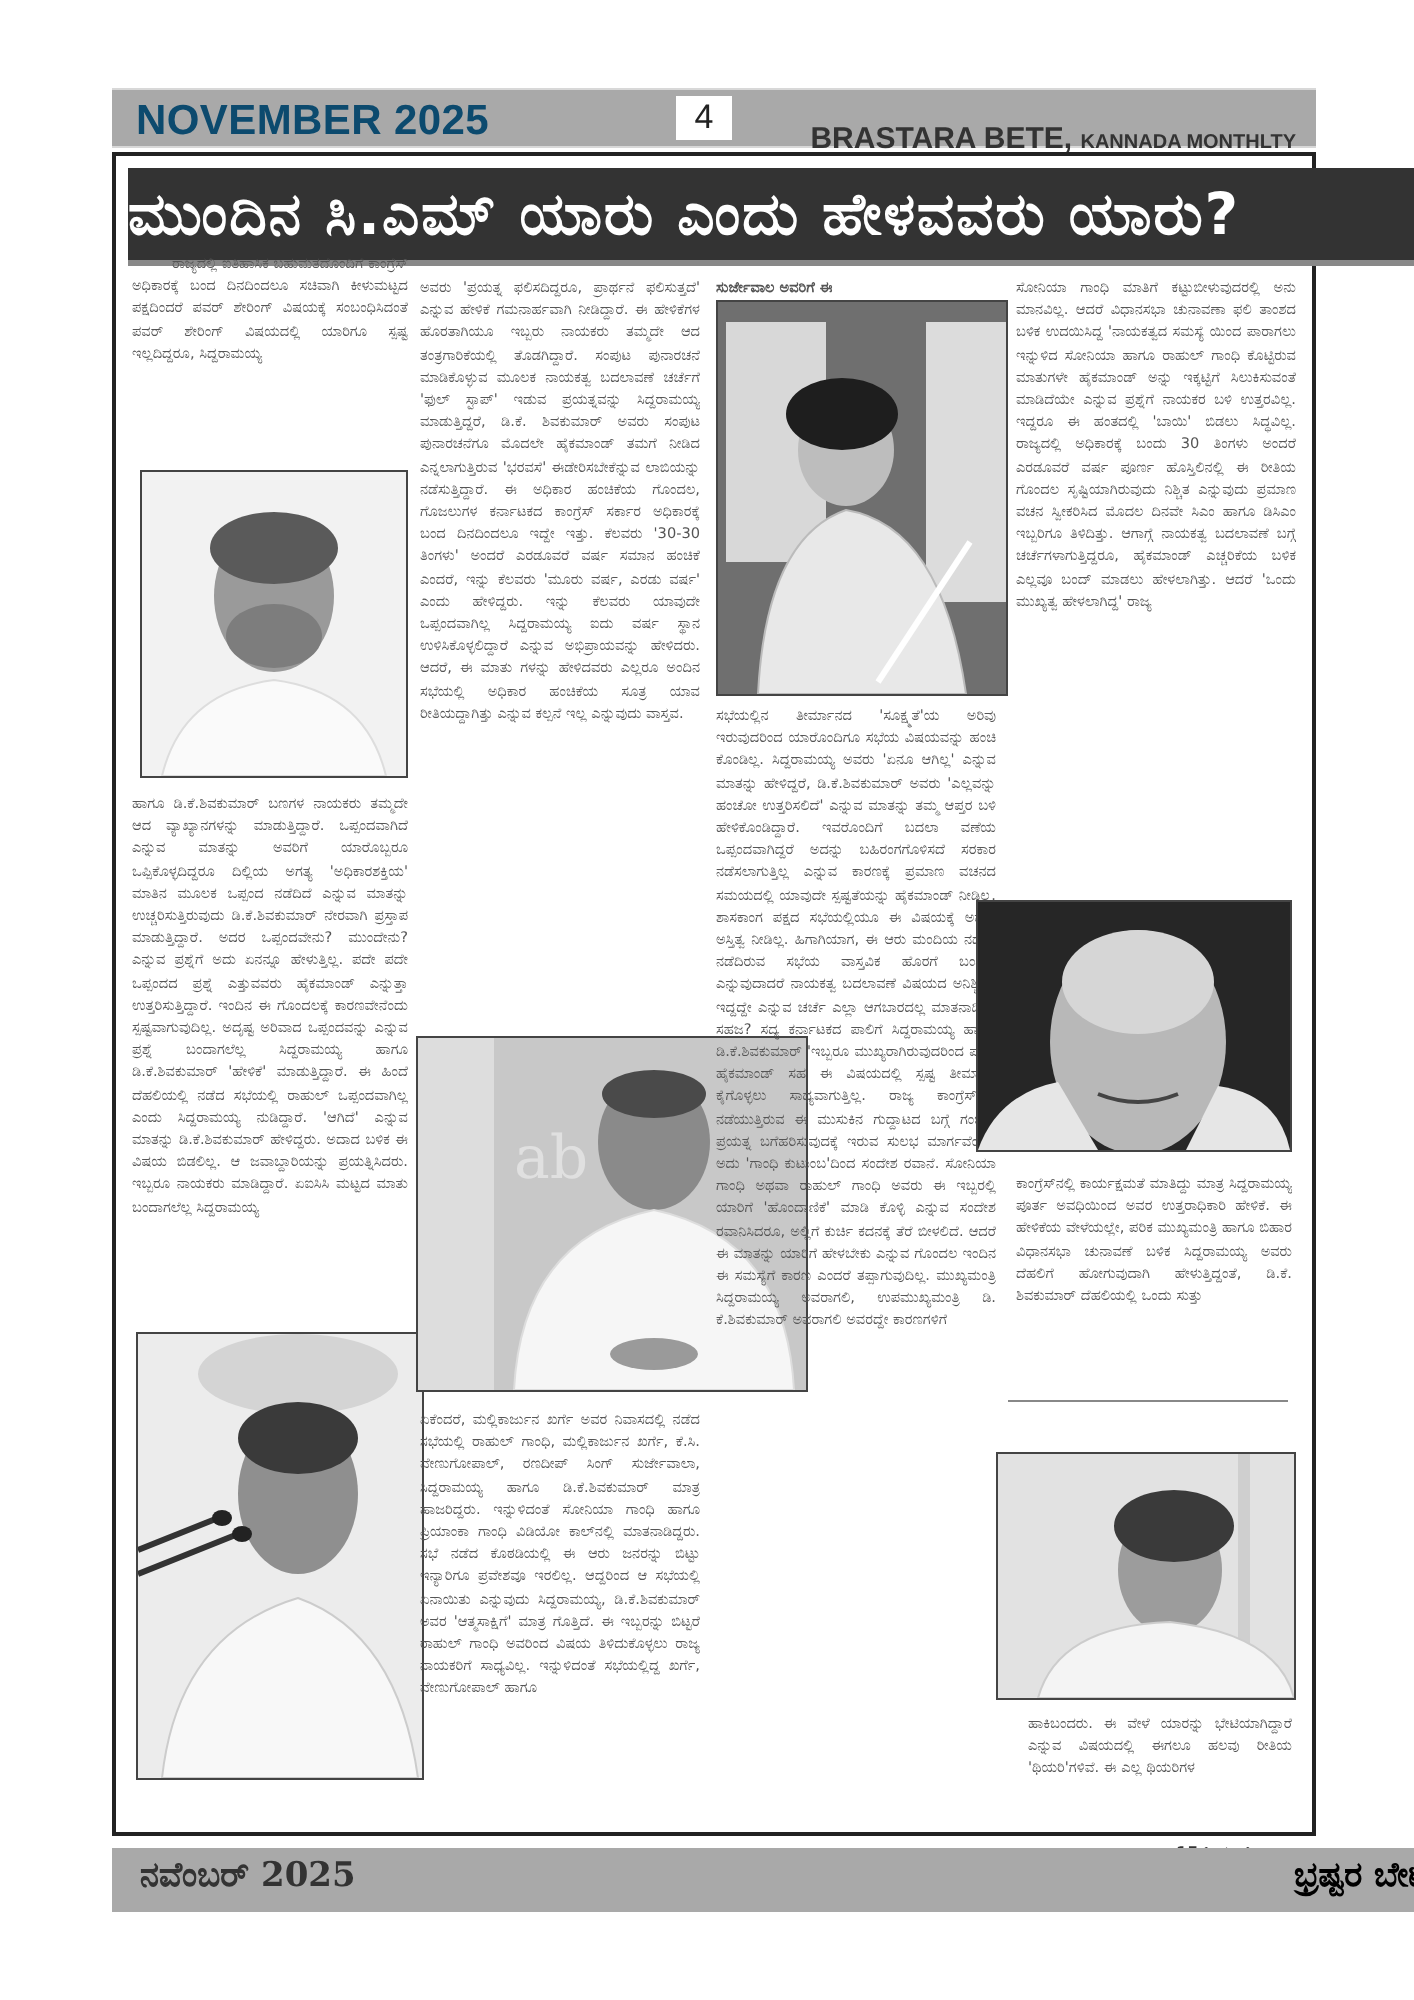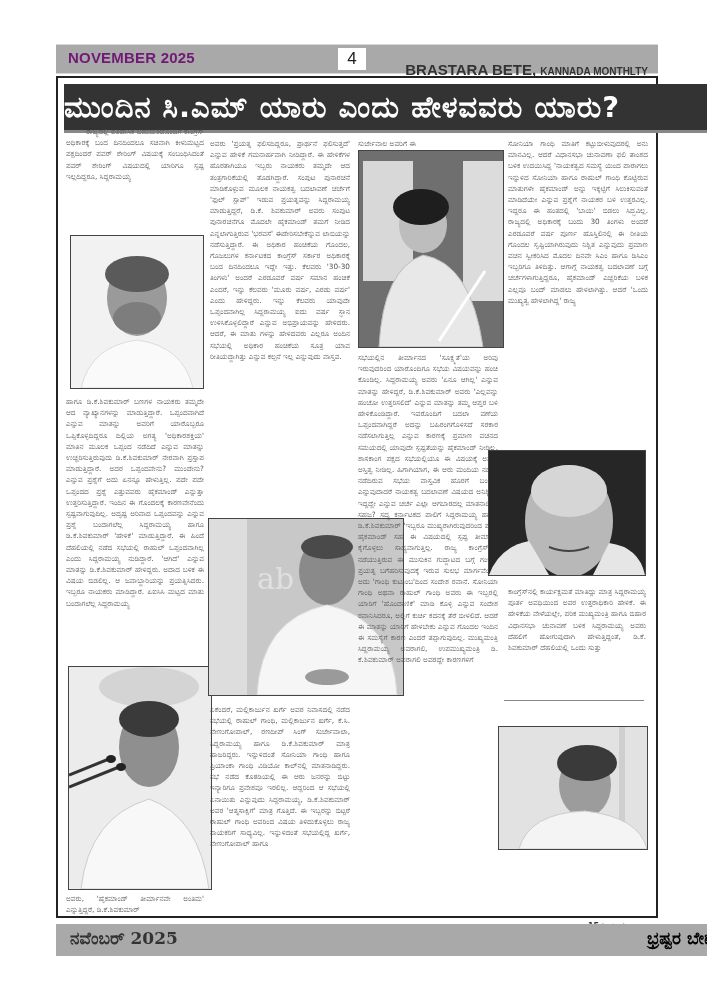--- a/index.html
+++ b/index.html
@@ -2,21 +2,21 @@
 <html><head>
 <meta charset="utf-8">
 <style>
   html, body { margin:0; padding:0; background:#ffffff; }
   body { width:707px; height:1000px; position:relative; overflow:hidden;
          font-family:"DejaVu Sans", sans-serif; color:#222; }
   .page { position:absolute; left:56px; top:44px; width:602px; height:912px; }
   .topbar { position:absolute; left:0; top:0; width:602px; height:28px;
             background:#a9a9a9; border-top:1px solid #d8d8d8; border-bottom:1px solid #d8d8d8; }
   .topbar .left { position:absolute; left:12px; top:4px; font-family:"Liberation Sans", sans-serif;
-            font-weight:bold; font-size:15px; color:#701a75; letter-spacing:0.2px; }
+            font-weight:bold; font-size:21px; color:#0c4a6e; letter-spacing:0.2px; }
   .topbar .pgno { position:absolute; left:282px; top:3px; width:28px; height:22px; background:#fff;
             text-align:center; font-family:"Liberation Sans", sans-serif; font-size:17px; line-height:22px; color:#222; }
   .topbar .right { position:absolute; right:10px; top:16px; font-family:"Liberation Sans", sans-serif;
             font-weight:bold; font-size:15px; color:#333; }
   .topbar .right small { font-size:10px; }
   .frame { position:absolute; left:0; top:32px; width:598px; height:838px; border:2px solid #222; }
   .headline { position:absolute; left:6px; top:6px; width:704px; height:46px; background:#333;
             color:#fff; font-family:"DejaVu Sans", sans-serif; font-weight:bold; font-size:29px;
             line-height:46px; text-align:left; letter-spacing:1px; border-bottom:3px solid #888; }
   .col { position:absolute; font-size:7.3px; line-height:11.2px; color:#555; text-align:justify; overflow:hidden; }
@@ -66,42 +66,39 @@
         <ellipse cx="80" cy="20" rx="50" ry="20" fill="#d4d4d4"></ellipse>
         <ellipse cx="80" cy="80" rx="30" ry="40" fill="#8f8f8f"></ellipse>
         <ellipse cx="80" cy="52" rx="30" ry="18" fill="#3a3a3a"></ellipse>
         <path d="M12 222 Q20 150 80 132 Q130 150 140 222 Z" fill="#f8f8f8" stroke="#ccc"></path>
         <line x1="0" y1="108" x2="40" y2="92" stroke="#333" stroke-width="3"></line>
         <line x1="0" y1="120" x2="50" y2="100" stroke="#333" stroke-width="3"></line>
         <ellipse cx="42" cy="92" rx="5" ry="4" fill="#222"></ellipse>
         <ellipse cx="52" cy="100" rx="5" ry="4" fill="#222"></ellipse>
       </svg>
     </div>
-    <div class="col" style="left:8px; top:815px; width:138px; height:22px;">
-        <p>ಅವರು, 'ಹೈಕಮಾಂಡ್ ತೀರ್ಮಾನವೇ ಅಂತಿಮ' ಎನ್ನುತ್ತಿದ್ದರೆ, ಡಿ.ಕೆ.ಶಿವಕುಮಾರ್</p>
-      </div>
 
     <div class="col" style="left:152px; top:60px; width:140px; height:398px;">
         <p>ಅವರು 'ಪ್ರಯತ್ನ ಫಲಿಸದಿದ್ದರೂ, ಪ್ರಾರ್ಥನೆ ಫಲಿಸುತ್ತದೆ' ಎನ್ನುವ ಹೇಳಿಕೆ ಗಮನಾರ್ಹವಾಗಿ ನೀಡಿದ್ದಾರೆ. ಈ ಹೇಳಿಕೆಗಳ ಹೊರತಾಗಿಯೂ ಇಬ್ಬರು ನಾಯಕರು ತಮ್ಮದೇ ಆದ ತಂತ್ರಗಾರಿಕೆಯಲ್ಲಿ ತೊಡಗಿದ್ದಾರೆ. ಸಂಪುಟ ಪುನಾರಚನೆ ಮಾಡಿಕೊಳ್ಳುವ ಮೂಲಕ ನಾಯಕತ್ವ ಬದಲಾವಣೆ ಚರ್ಚೆಗೆ 'ಫುಲ್ ಸ್ಟಾಪ್' ಇಡುವ ಪ್ರಯತ್ನವನ್ನು ಸಿದ್ದರಾಮಯ್ಯ ಮಾಡುತ್ತಿದ್ದರೆ, ಡಿ.ಕೆ. ಶಿವಕುಮಾರ್ ಅವರು ಸಂಪುಟ ಪುನಾರಚನೆಗೂ ಮೊದಲೇ ಹೈಕಮಾಂಡ್ ತಮಗೆ ನೀಡಿದ ಎನ್ನಲಾಗುತ್ತಿರುವ 'ಭರವಸೆ' ಈಡೇರಿಸಬೇಕೆನ್ನುವ ಲಾಬಿಯನ್ನು ನಡೆಸುತ್ತಿದ್ದಾರೆ. ಈ ಅಧಿಕಾರ ಹಂಚಿಕೆಯ ಗೊಂದಲ, ಗೊಜಲುಗಳ ಕರ್ನಾಟಕದ ಕಾಂಗ್ರೆಸ್ ಸರ್ಕಾರ ಅಧಿಕಾರಕ್ಕೆ ಬಂದ ದಿನದಿಂದಲೂ ಇದ್ದೇ ಇತ್ತು. ಕೆಲವರು '30-30 ತಿಂಗಳು' ಅಂದರೆ ಎರಡೂವರೆ ವರ್ಷ ಸಮಾನ ಹಂಚಿಕೆ ಎಂದರೆ, ಇನ್ನು ಕೆಲವರು 'ಮೂರು ವರ್ಷ, ಎರಡು ವರ್ಷ' ಎಂದು ಹೇಳಿದ್ದರು. ಇನ್ನು ಕೆಲವರು ಯಾವುದೇ ಒಪ್ಪಂದವಾಗಿಲ್ಲ ಸಿದ್ದರಾಮಯ್ಯ ಐದು ವರ್ಷ ಸ್ಥಾನ ಉಳಿಸಿಕೊಳ್ಳಲಿದ್ದಾರೆ ಎನ್ನುವ ಅಭಿಪ್ರಾಯವನ್ನು ಹೇಳಿದರು. ಆದರೆ, ಈ ಮಾತು ಗಳನ್ನು ಹೇಳಿದವರು ಎಲ್ಲರೂ ಅಂದಿನ ಸಭೆಯಲ್ಲಿ ಅಧಿಕಾರ ಹಂಚಿಕೆಯ ಸೂತ್ರ ಯಾವ ರೀತಿಯದ್ದಾಗಿತ್ತು ಎನ್ನುವ ಕಲ್ಪನೆ ಇಲ್ಲ ಎನ್ನುವುದು ವಾಸ್ತವ.</p>
       </div>
     <div class="photo" style="left:150px; top:440px; width:156px; height:176px;padding-left:38px;">
       <svg viewBox="0 0 156 176">
         <rect width="156" height="176" fill="#c8c8c8"></rect>
         <text x="10" y="70" font-size="30" fill="#e0e0e0" font-family="DejaVu Serif, serif">ab</text>
         <ellipse cx="80" cy="52" rx="28" ry="34" fill="#8a8a8a"></ellipse>
         <ellipse cx="80" cy="28" rx="26" ry="12" fill="#4a4a4a"></ellipse>
         <path d="M10 176 Q14 100 80 86 Q146 100 150 176 Z" fill="#f6f6f6" stroke="#ddd"></path>
         <ellipse cx="80" cy="158" rx="22" ry="8" fill="#9a9a9a"></ellipse>
       </svg>
     </div>
     <div class="col" style="left:152px; top:626px; width:140px; height:210px;">
         <p>ಏಕೆಂದರೆ, ಮಲ್ಲಿಕಾರ್ಜುನ ಖರ್ಗೆ ಅವರ ನಿವಾಸದಲ್ಲಿ ನಡೆದ ಸಭೆಯಲ್ಲಿ ರಾಹುಲ್ ಗಾಂಧಿ, ಮಲ್ಲಿಕಾರ್ಜುನ ಖರ್ಗೆ, ಕೆ.ಸಿ. ವೇಣುಗೋಪಾಲ್, ರಣದೀಪ್ ಸಿಂಗ್ ಸುರ್ಜೇವಾಲಾ, ಸಿದ್ದರಾಮಯ್ಯ ಹಾಗೂ ಡಿ.ಕೆ.ಶಿವಕುಮಾರ್ ಮಾತ್ರ ಹಾಜರಿದ್ದರು. ಇನ್ನುಳಿದಂತೆ ಸೋನಿಯಾ ಗಾಂಧಿ ಹಾಗೂ ಪ್ರಿಯಾಂಕಾ ಗಾಂಧಿ ವಿಡಿಯೋ ಕಾಲ್‌ನಲ್ಲಿ ಮಾತನಾಡಿದ್ದರು. ಸಭೆ ನಡೆದ ಕೊಠಡಿಯಲ್ಲಿ ಈ ಆರು ಜನರನ್ನು ಬಿಟ್ಟು ಇನ್ಯಾರಿಗೂ ಪ್ರವೇಶವೂ ಇರಲಿಲ್ಲ. ಆದ್ದರಿಂದ ಆ ಸಭೆಯಲ್ಲಿ ಏನಾಯಿತು ಎನ್ನುವುದು ಸಿದ್ದರಾಮಯ್ಯ, ಡಿ.ಕೆ.ಶಿವಕುಮಾರ್ ಅವರ 'ಆತ್ಮಸಾಕ್ಷಿಗೆ' ಮಾತ್ರ ಗೊತ್ತಿದೆ. ಈ ಇಬ್ಬರನ್ನು ಬಿಟ್ಟರೆ ರಾಹುಲ್ ಗಾಂಧಿ ಅವರಿಂದ ವಿಷಯ ತಿಳಿದುಕೊಳ್ಳಲು ರಾಜ್ಯ ನಾಯಕರಿಗೆ ಸಾಧ್ಯವಿಲ್ಲ. ಇನ್ನುಳಿದಂತೆ ಸಭೆಯಲ್ಲಿದ್ದ ಖರ್ಗೆ, ವೇಣುಗೋಪಾಲ್ ಹಾಗೂ</p>
       </div>
 
-    <div class="col" style="left:300px; top:60px; width:140px; height:14px;">
+    <div class="col" style="left:300px; top:60px; width:140px; height:14px;font-weight:bold;">
         <p>ಸುರ್ಜೇವಾಲ ಅವರಿಗೆ ಈ</p>
       </div>
     <div class="photo" style="left:300px; top:72px; width:144px; height:196px;">
       <svg viewBox="0 0 144 196">
         <rect width="144" height="196" fill="#6f6f6f"></rect>
         <rect x="4" y="10" width="50" height="120" fill="#d8d8d8"></rect>
         <rect x="104" y="10" width="40" height="140" fill="#dcdcdc"></rect>
         <ellipse cx="64" cy="74" rx="24" ry="28" fill="#bdbdbd"></ellipse>
         <ellipse cx="62" cy="56" rx="28" ry="18" fill="#1e1e1e"></ellipse>
         <path d="M20 196 Q24 118 64 104 Q112 112 124 196 Z" fill="#e8e8e8" stroke="#bbb"></path>
@@ -131,20 +128,23 @@
     <div class="rule" style="left:446px; top:622px; width:140px;"></div>
     <div class="photo" style="left:440px; top:648px; width:148px; height:122px;">
       <svg viewBox="0 0 148 122">
         <rect width="148" height="122" fill="#e2e2e2"></rect>
         <rect x="120" y="0" width="6" height="122" fill="#cfcfcf"></rect>
         <ellipse cx="86" cy="58" rx="26" ry="32" fill="#9c9c9c"></ellipse>
         <ellipse cx="88" cy="36" rx="30" ry="18" fill="#3a3a3a"></ellipse>
         <path d="M20 122 Q30 86 86 84 Q140 90 148 122 Z" fill="#f4f4f4" stroke="#ccc"></path>
       </svg>
     </div>
+    <div class="col" style="left:456px; top:778px; width:132px; height:48px;">
+        <p>ಹಾಕಿಬಂದರು. ಈ ವೇಳೆ ಯಾರನ್ನು ಭೇಟಿಯಾಗಿದ್ದಾರೆ ಎನ್ನುವ ವಿಷಯದಲ್ಲಿ ಈಗಲೂ ಹಲವು ರೀತಿಯ 'ಥಿಯರಿ'ಗಳಿವೆ. ಈ ಎಲ್ಲ ಥಿಯರಿಗಳ</p>
+      </div>
     <div class="cont" style="left:530px; top:820px;margin-top:24px;">15ನೇ ಪುಟಕ್ಕೆ ...</div>
   </div>
 
   <div class="bottombar">
     <span class="left">ನವೆಂಬರ್ 2025</span>
     <span class="right">ಭ್ರಷ್ಟರ ಬೇಟೆ</span>
   </div>
 </div>
 
 </body></html>

